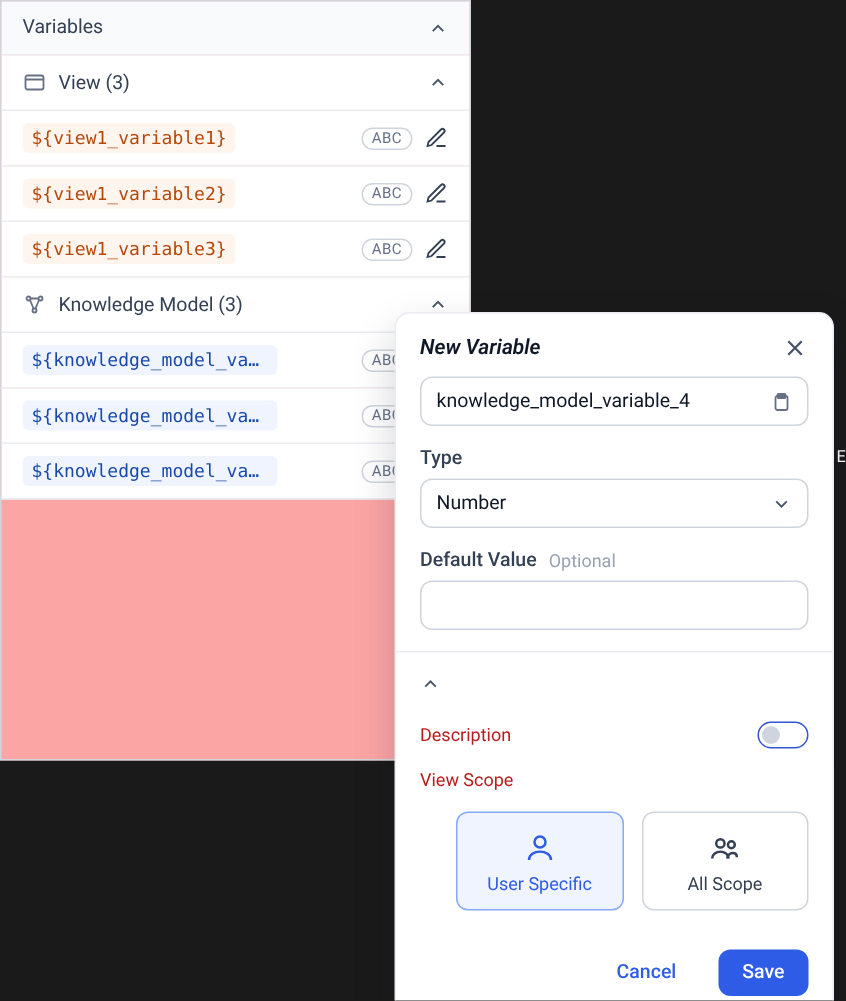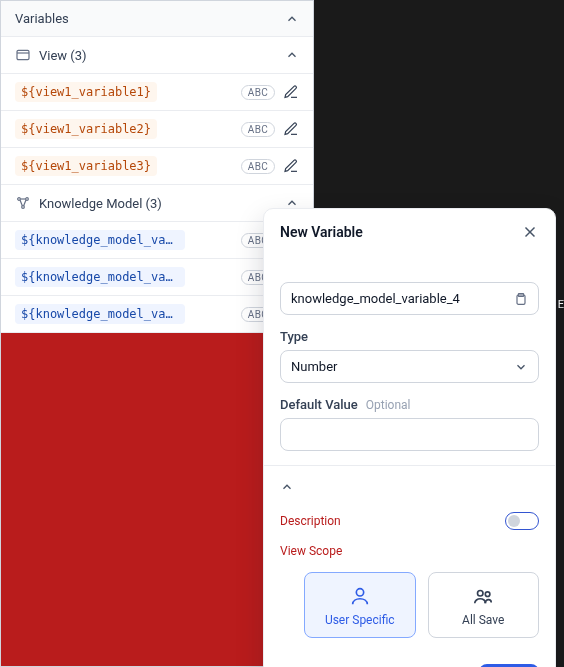--- a/index.html
+++ b/index.html
@@ -1,37 +1,37 @@
 <!DOCTYPE html>
 <html><head>
 <meta charset="utf-8">
 <style>
 * { box-sizing: border-box; margin: 0; padding: 0; font-family: -apple-system, BlinkMacSystemFont, "Segoe UI", Roboto, sans-serif; }
 body { width: 564px; height: 667px; background: #1a1a1a; position: relative; overflow: hidden; }
-.sidebar { width: 314px; height: 667px; background: #b91c1c; border: 1px solid #d0d5dd; position: absolute; left: 0; top: 0; }
+.sidebar { width: 314px; height: 507px; background: #fca5a5; border: 1px solid #d0d5dd; position: absolute; left: 0; top: 0; }
 .panel-header { display: flex; align-items: center; justify-content: space-between; padding: 10px 14px; border-bottom: 1px solid #eaecf0; background: #f9fafb; cursor: pointer; }
 .panel-header span { font-size: 13px; color: #344054; }
 .group-header { display: flex; align-items: center; padding: 10px 14px; border-bottom: 1px solid #eaecf0; gap: 8px; background: #fff; cursor: pointer; }
 .group-header .icon-slot { width: 16px; height: 16px; display: flex; align-items: center; justify-content: center; color: #667085; }
 .group-header .label { flex: 1; font-size: 13px; color: #344054; }
 .chev { width: 14px; height: 14px; color: #475467; }
 .var-row { display: flex; align-items: center; padding: 8px 14px; border-bottom: 1px solid #eaecf0; gap: 8px; background: #fff; }
 .var-pill { display: inline-block; padding: 3px 6px; border-radius: 4px; font-size: 12px; font-family: ui-monospace, Menlo, monospace; background: #f2f4f7; max-width: 170px; white-space: nowrap; overflow: hidden; text-overflow: ellipsis; }
 .var-pill.orange { color: #b54708; background: #fef6ee; }
 .var-pill.blue { color: #1849a9; background: #eff4ff; }
 .abc-badge { margin-left: auto; font-size: 10px; color: #667085; border: 1px solid #d0d5dd; border-radius: 10px; padding: 1px 6px; letter-spacing: 0.3px; }
 .edit-icon { width: 16px; height: 16px; color: #344054; cursor: pointer; }
 .modal { position: absolute; left: 263px; top: 208px; width: 293px; background: #fff; border: 1px solid #eaecf0; border-radius: 10px; box-shadow: 0 12px 28px rgba(16,24,40,0.18); display: flex; flex-direction: column; }
-.modal-header { display: flex; align-items: center; justify-content: space-between; padding: 14px 16px 10px; }
+.modal-header { display: flex; align-items: center; justify-content: space-between; padding: 14px 16px 10px; font-style: italic; }
 .modal-header h3 { font-size: 14px; font-weight: 600; color: #101828; }
 .close-icon { width: 18px; height: 18px; color: #475467; cursor: pointer; }
 .modal-body { padding: 0 16px 14px; display: flex; flex-direction: column; gap: 14px; }
 .field-label { font-size: 13px; color: #344054; font-weight: 500; margin-bottom: 6px; display: flex; align-items: center; gap: 8px; }
 .field-label .opt { color: #98a2b3; font-weight: 400; font-size: 12px; }
-.input-wrap { position: relative; display: flex; align-items: center; margin-top: 31px; }
+.input-wrap { position: relative; display: flex; align-items: center; }
 .text-input { width: 100%; border: 1px solid #d0d5dd; border-radius: 8px; padding: 8px 36px 8px 10px; font-size: 13px; color: #101828; outline: none; }
 .select-input { width: 100%; border: 1px solid #d0d5dd; border-radius: 8px; padding: 8px 10px; font-size: 13px; color: #101828; display: flex; align-items: center; justify-content: space-between; cursor: pointer; background: #fff; }
 .clip-icon { position: absolute; right: 10px; width: 16px; height: 16px; color: #667085; cursor: pointer; }
 .divider { height: 1px; background: #eaecf0; margin: 0 -16px; }
 .adv-header { display: flex; align-items: center; justify-content: space-between; cursor: pointer; }
 .adv-header h4 { font-size: 13px; font-weight: 600; color: #101828; }
 .adv-body { display: flex; flex-direction: column; gap: 14px; padding-top: 4px; }
 .adv-row { display: flex; align-items: center; justify-content: space-between; font-size: 12px; color: #b91c1c; }
 .toggle { width: 34px; height: 18px; border-radius: 10px; border: 1.5px solid #3355d1; background: #fff; position: relative; cursor: pointer; }
 .toggle::after { content: ""; position: absolute; left: 2px; top: 1.5px; width: 12px; height: 12px; border-radius: 50%; background: #d0d5dd; }
@@ -195,21 +195,21 @@
             </svg>
           <span>User Specific</span>
         </div>
         <div class="scope-card">
           <svg viewBox="0 0 24 24" fill="none" stroke="currentColor" stroke-width="1.8">
               <circle cx="9" cy="9" r="3"></circle>
               <circle cx="17" cy="10" r="2.5"></circle>
               <path d="M3 20c0-3 3-5 6-5s6 2 6 5"></path>
               <path d="M14 20c0-2 2-4 4-4s3 1 3 3"></path>
             </svg>
-          <span>All Save</span>
+          <span>All Scope</span>
         </div>
       </div>
     </div>
   </div>
   <div class="modal-footer">
     <button class="btn btn-secondary">Cancel</button>
     <button class="btn btn-primary">Save</button>
   </div>
 </div>
 

